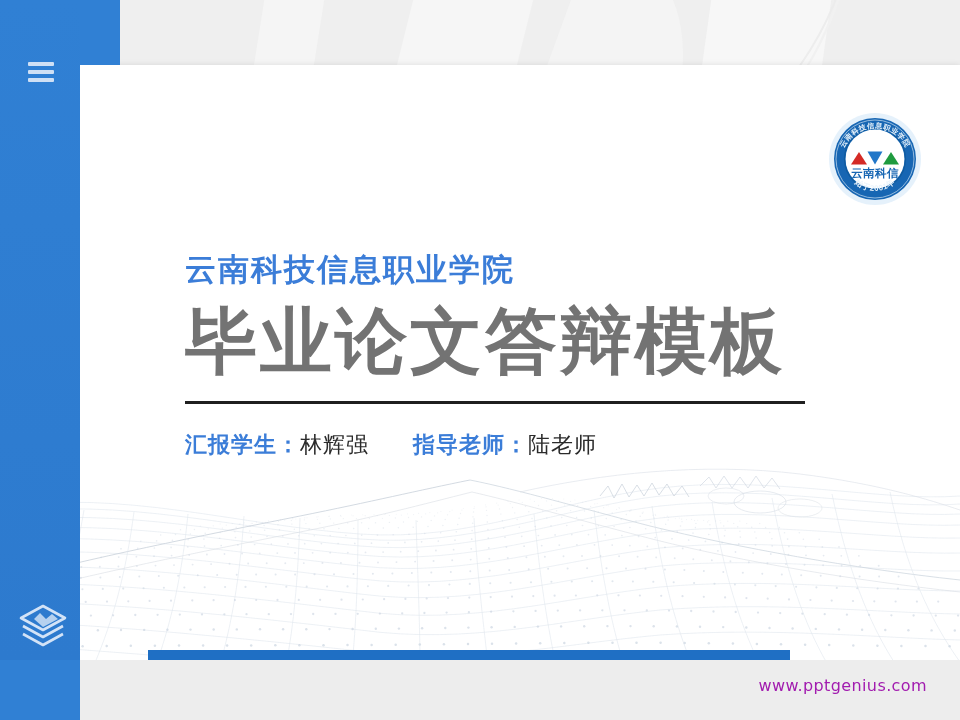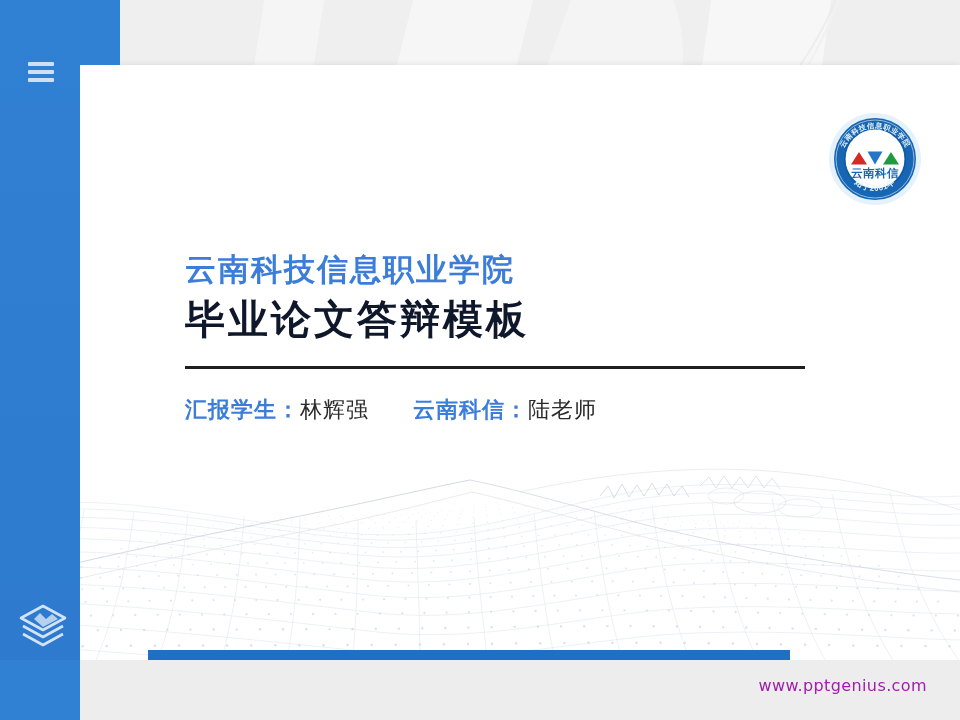--- a/index.html
+++ b/index.html
@@ -88,23 +88,23 @@
   
   #text-block { position:absolute; left:185px; top:250px; width:640px; z-index:8; }
 
   #school-name {
     font-size:31px; font-weight:bold; color:#3b7dd8;
     letter-spacing:2px; line-height:1.25;
     font-family:"DejaVu Sans","Liberation Sans",sans-serif;
   }
   #main-title {
     margin-top:12px;
-    font-size:40px; font-weight:bold; color:#0f172a;
+    font-size:72px; font-weight:bold; color:#737373;
     letter-spacing:3px; line-height:1.12;
-    font-family:Liberation Mono, monospace;
+    font-family:Liberation Sans, sans-serif;
   }
   #title-rule {
     margin-top:20px; width:620px; height:3px; background:#1f1f1f;
   }
   #credits {
     margin-top:26px; display:flex; align-items:center; gap:44px;
     font-size:22px; letter-spacing:1px;
     font-family:"DejaVu Sans","Liberation Sans",sans-serif;
   }
   .credit { white-space:nowrap; }
@@ -949,21 +949,21 @@
 
   <div id="text-block">
     <div id="school-name">云南科技信息职业学院</div>
     <div id="main-title">毕业论文答辩模板</div>
     <div id="title-rule"></div>
     <div id="credits">
       <div class="credit">
         <span class="lbl">汇报学生：</span><span class="val">林辉强</span>
       </div>
       <div class="credit">
-        <span class="lbl">云南科信：</span><span class="val">陆老师</span>
+        <span class="lbl">指导老师：</span><span class="val">陆老师</span>
       </div>
     </div>
   </div>
 
   <div id="blue-bar"></div>
 
   <div id="footer"></div>
   <div id="footer-rail"></div>
   <div id="footer-url">www.pptgenius.com</div>
 

